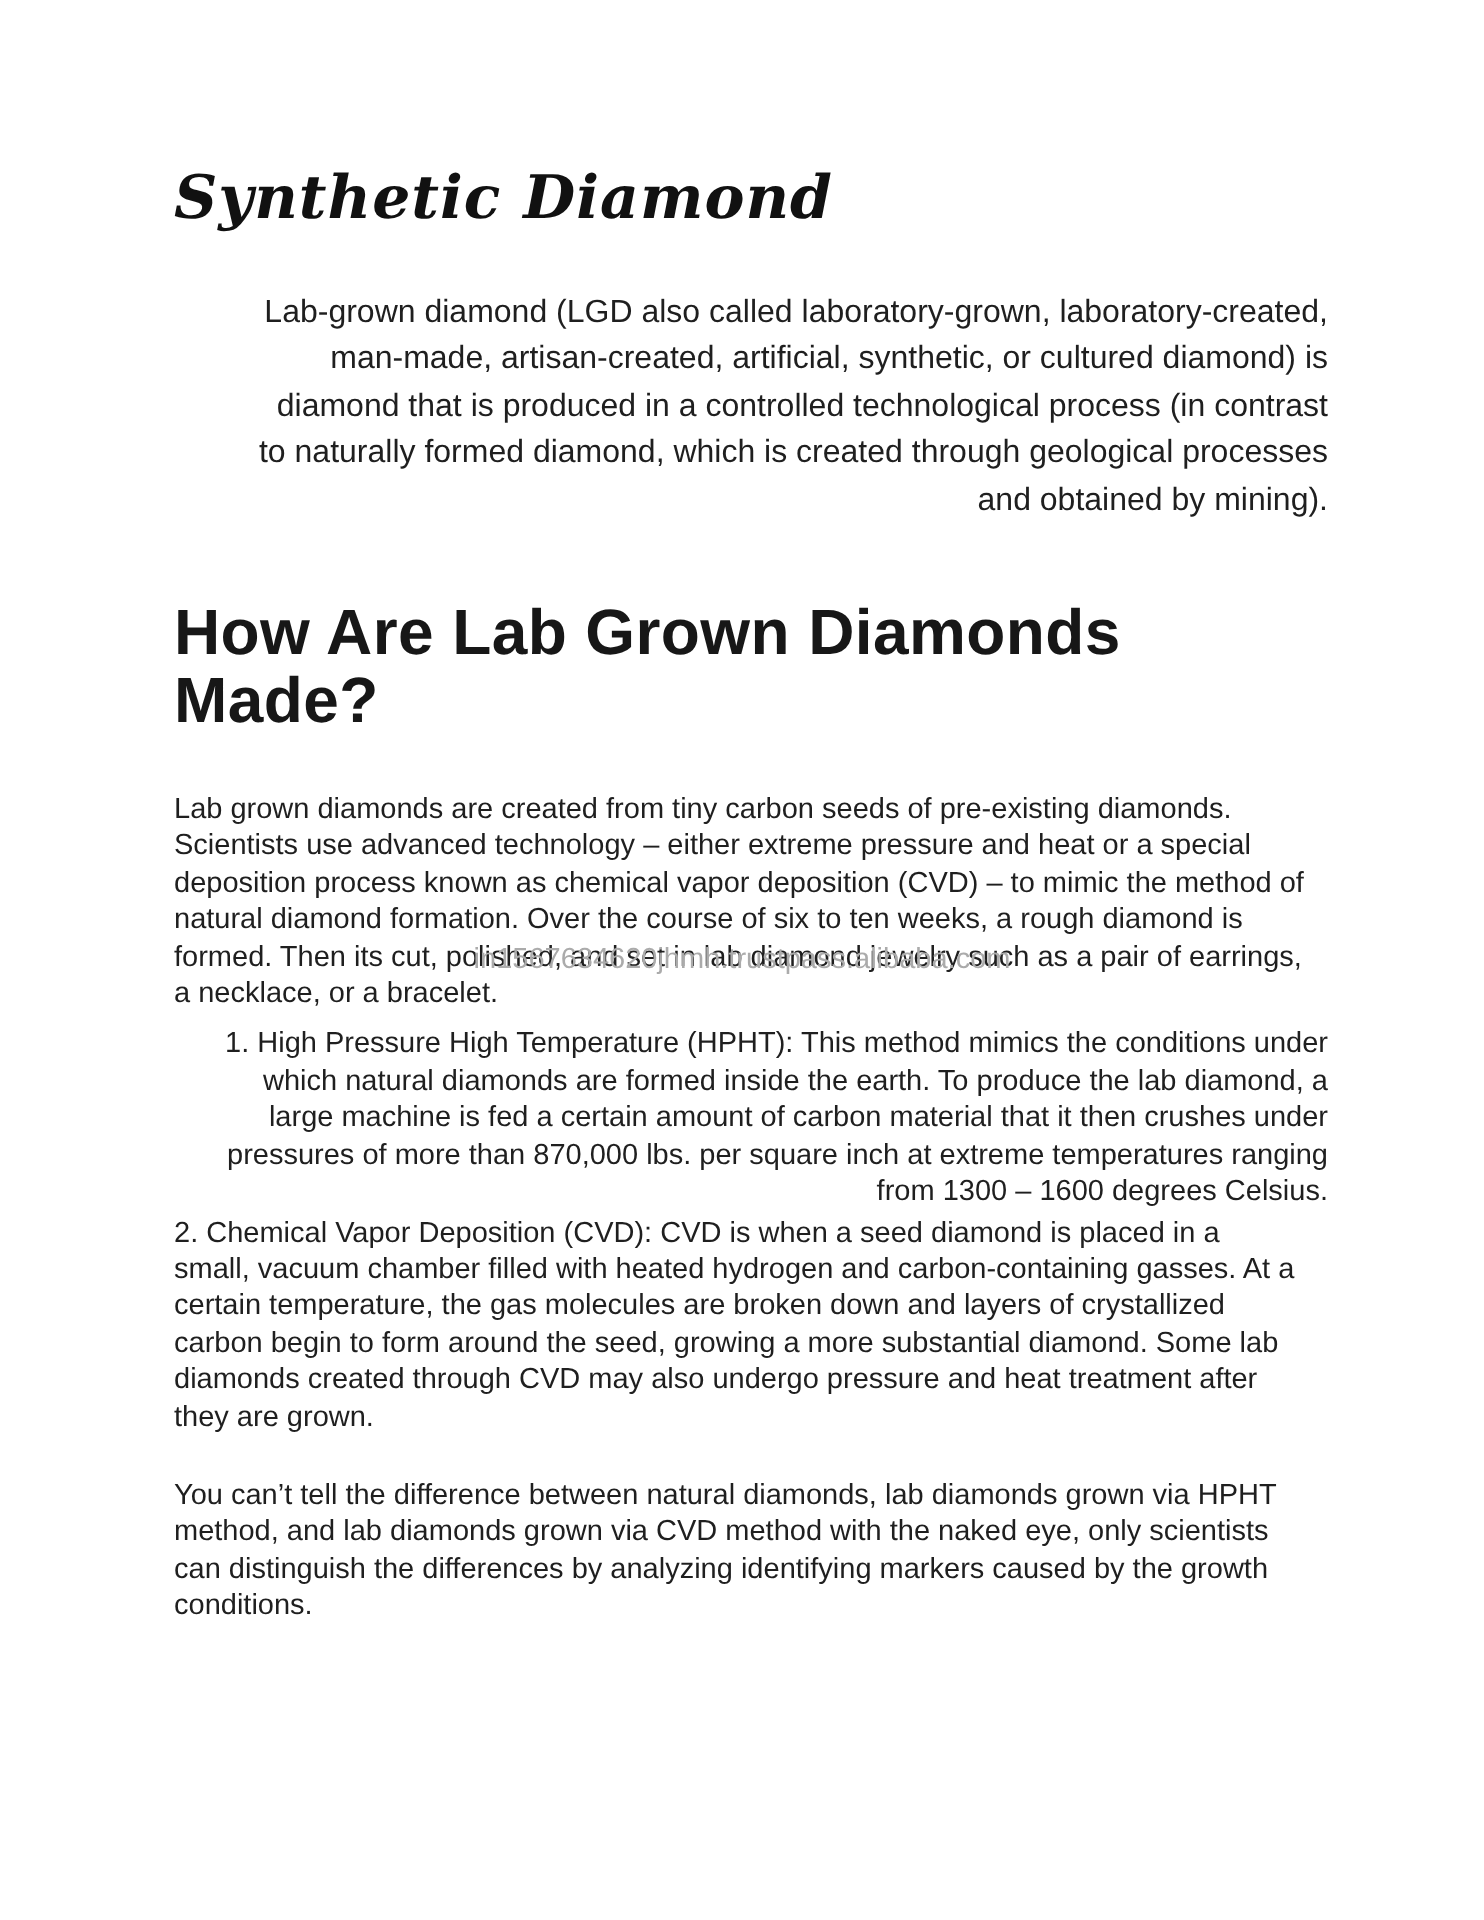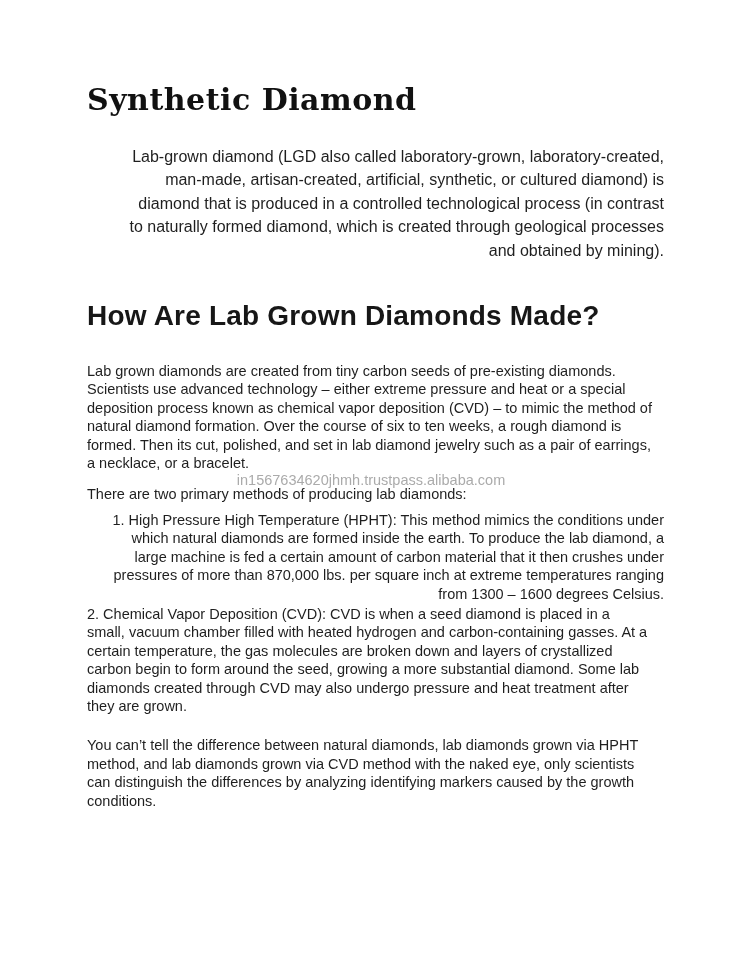--- a/index.html
+++ b/index.html
@@ -21,31 +21,32 @@
   }
   .doc-title {
     margin: 0;
     padding-top: 82px;
     font-family: "DejaVu Serif", serif;
     font-weight: 700;
     font-size: 30px;
     line-height: 36px;
     color: #111111;
     letter-spacing: 0.5px;
+    font-style: italic;
   }
   .intro {
     margin: 27px 0 0 0;
     font-size: 16px;
     line-height: 23.4px;
     white-space: pre-line;
     text-align: right;
   }
   .section-heading {
     margin: 37px 0 0 0;
-    font-size: 28px;
+    font-size: 32px;
     line-height: 34px;
     font-weight: 700;
     color: #171717;
     letter-spacing: 0.2px;
   }
   .body-para {
     font-size: 14.5px;
     line-height: 18.4px;
     white-space: pre-line;
     margin: 0;
@@ -82,21 +83,20 @@
 
     <h2 class="section-heading">How Are Lab Grown Diamonds Made?</h2>
 
     <p class="body-para overview">Lab grown diamonds are created from tiny carbon seeds of pre-existing diamonds.
 Scientists use advanced technology – either extreme pressure and heat or a special
 deposition process known as chemical vapor deposition (CVD) – to mimic the method of
 natural diamond formation. Over the course of six to ten weeks, a rough diamond is
 formed. Then its cut, polished, and set in lab diamond jewelry such as a pair of earrings,
 a necklace, or a bracelet.</p>
 
-    <p class="body-para methods-intro">There are two primary methods of producing lab diamonds:</p>
 
     <p class="body-para method-1">1. High Pressure High Temperature (HPHT): This method mimics the conditions under
 which natural diamonds are formed inside the earth. To produce the lab diamond, a
 large machine is fed a certain amount of carbon material that it then crushes under
 pressures of more than 870,000 lbs. per square inch at extreme temperatures ranging
 from 1300 – 1600 degrees Celsius.</p>
 
     <p class="body-para method-2">2. Chemical Vapor Deposition (CVD): CVD is when a seed diamond is placed in a
 small, vacuum chamber filled with heated hydrogen and carbon-containing gasses. At a
 certain temperature, the gas molecules are broken down and layers of crystallized

